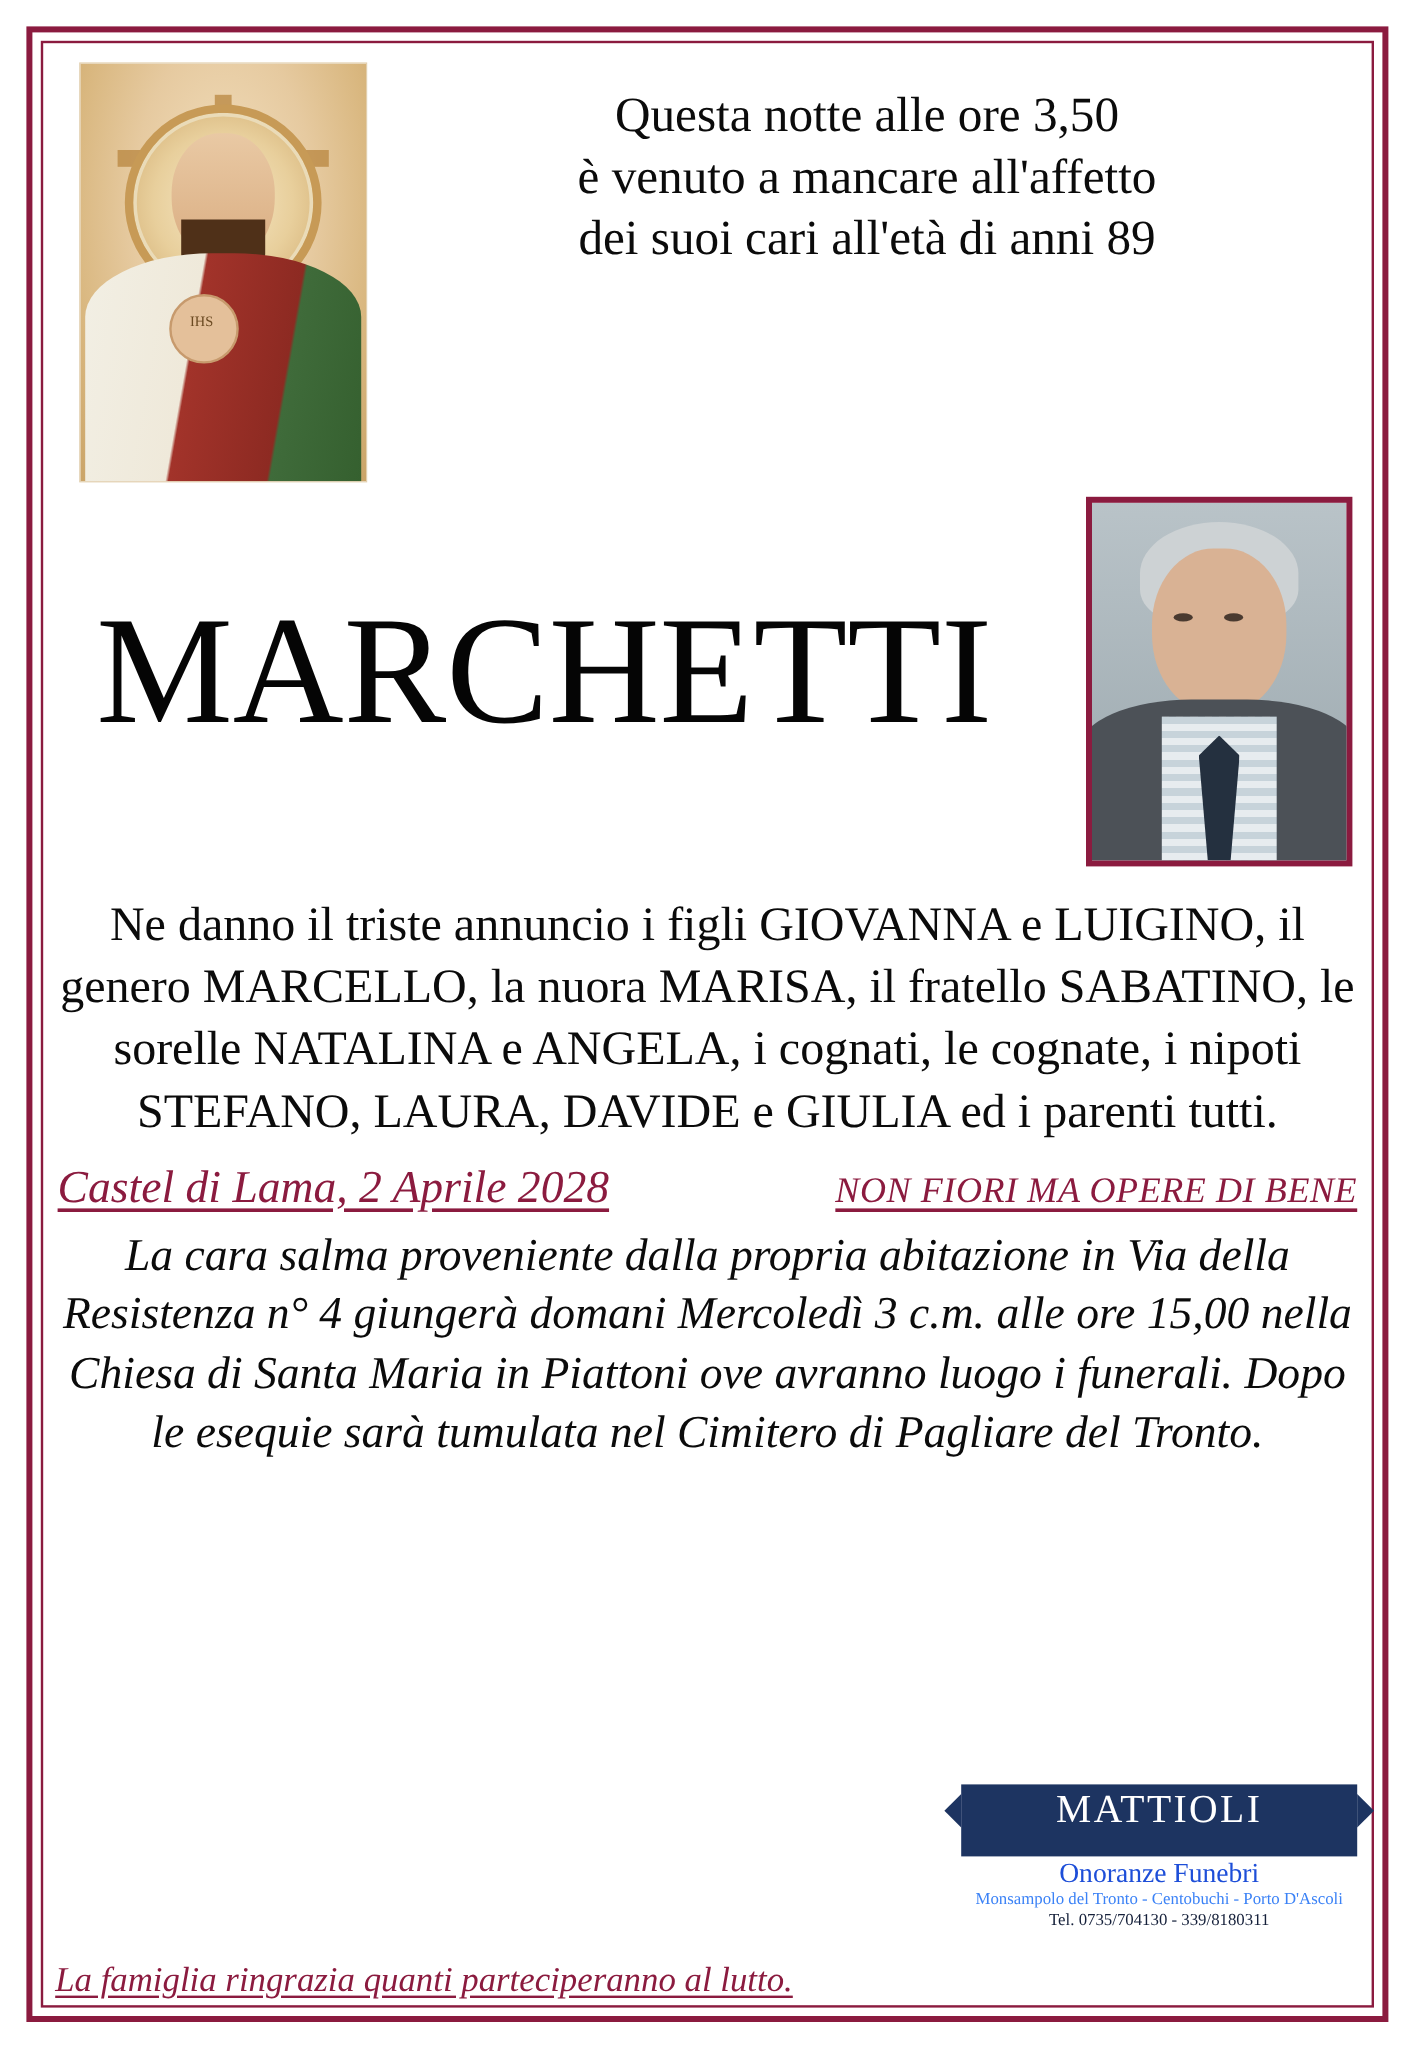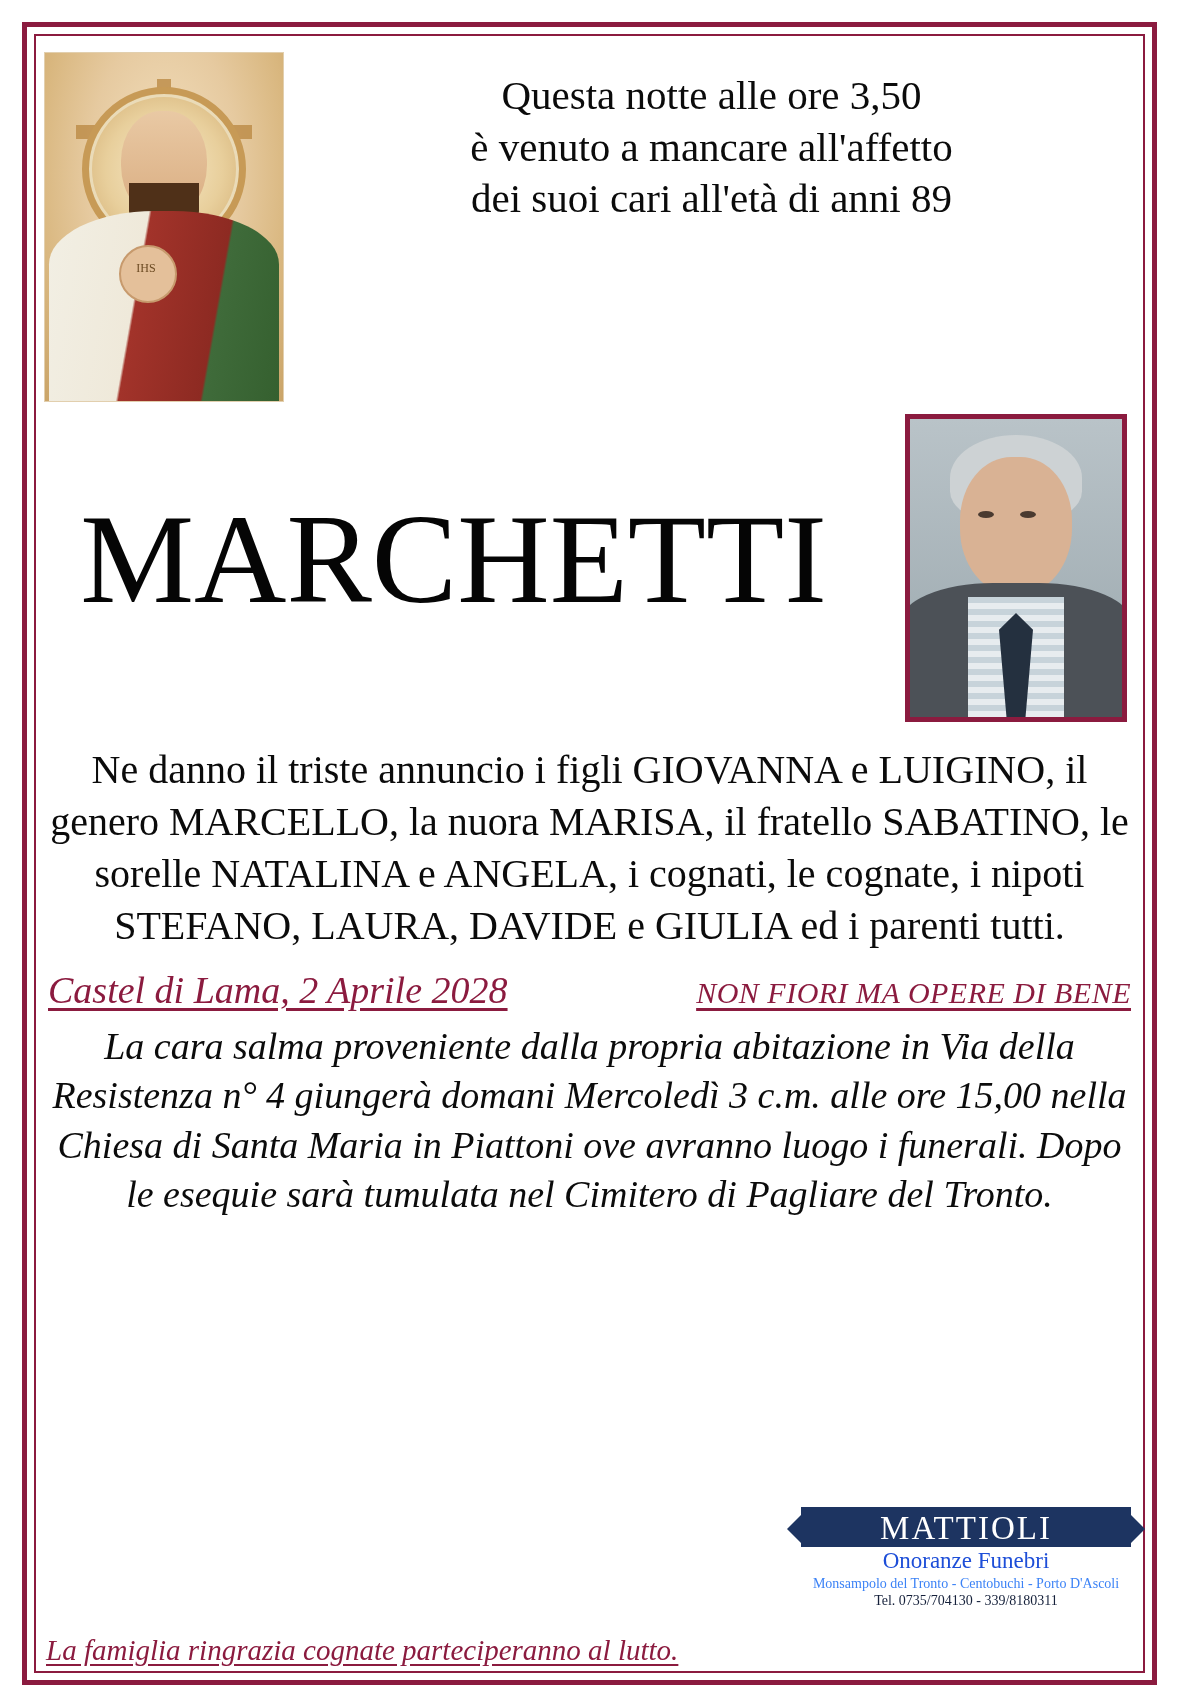--- a/index.html
+++ b/index.html
@@ -50,20 +50,21 @@
 
   
   .top-row {
     display: flex;
     align-items: flex-start;
   }
   .holy-image {
     width: 238px;
     height: 348px;
     flex: 0 0 238px;
+    margin-left: 22px;
     margin-top: 10px;
     position: relative;
     overflow: hidden;
     background: radial-gradient(ellipse at 50% 35%, #f3e0bf 0%, #e6caa0 45%, #d9b77f 75%, #caa468 100%);
     border: 1px solid #e2cfae;
   }
   .holy-image .halo {
     position: absolute;
     left: 50%;
     top: 34px;
@@ -329,21 +330,21 @@
     bottom: 60px;
     width: 330px;
     text-align: center;
   }
   .logo .ribbon {
     position: relative;
     background: #1d3461;
     color: #ffffff;
     font-size: 33px;
     letter-spacing: 2px;
-    padding: 3px 0 0 0;
+    padding: 3px 0 20px 0;
     font-family: "Liberation Serif", serif;
   }
   .logo .ribbon:before,
   .logo .ribbon:after {
     content: "";
     position: absolute;
     top: 8px;
     border-style: solid;
   }
   .logo .ribbon:before {
@@ -434,17 +435,17 @@
 
     <div class="details">La cara salma proveniente dalla propria abitazione in Via della Resistenza n° 4 giungerà domani Mercoledì 3 c.m. alle ore 15,00 nella Chiesa di Santa Maria in Piattoni ove avranno luogo i funerali. Dopo le esequie sarà tumulata nel Cimitero di Pagliare del Tronto.</div>
 
     <div class="bottom">
       <div class="logo">
         <div class="ribbon">MATTIOLI</div>
         <div class="sub">Onoranze Funebri</div>
         <div class="towns">Monsampolo del Tronto  -  Centobuchi  -  Porto D'Ascoli</div>
         <div class="tel">Tel. 0735/704130 - 339/8180311</div>
       </div>
-      <div class="thanks">La famiglia ringrazia cognate parteciperanno al lutto.</div>
+      <div class="thanks">La famiglia ringrazia quanti parteciperanno al lutto.</div>
     </div>
 
   </div>
 </div>
 
 </body></html>

